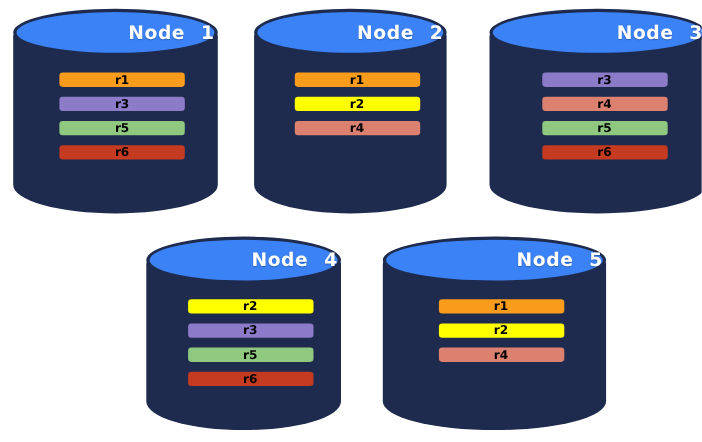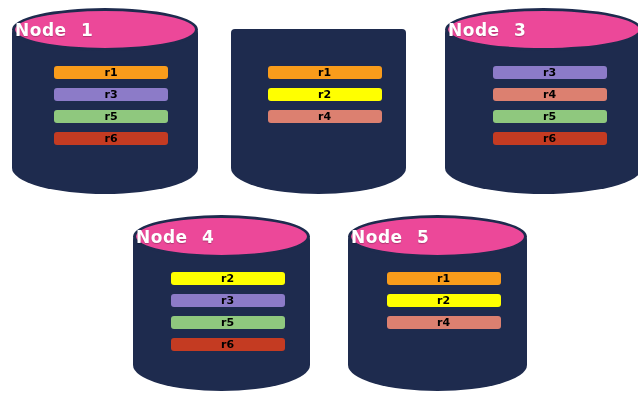--- a/index.html
+++ b/index.html
@@ -27,26 +27,26 @@
     background: #1E2B4E;
     border-radius: 4px 4px 50% 50% / 4px 4px 26px 26px;
   }
   .cyl-top {
     position: absolute;
     left: 0;
     right: 0;
     top: 0;
     height: 43px;
     box-sizing: border-box;
-    background: #ec4899;
+    background: #3b82f6;
     border: 3px solid #1E2B4E;
     border-radius: 50%;
     display: flex;
     align-items: center;
-    justify-content: flex-start;
+    justify-content: flex-end;
   }
   .node-title {
     color: #ffffff;
     font-weight: bold;
     font-size: 17px;
     letter-spacing: 0.5px;
     word-spacing: 8px;
     white-space: nowrap;
     text-shadow: 0 1px 1px rgba(0,0,0,0.25);
   }
@@ -69,21 +69,21 @@
     font-weight: bold;
     font-size: 11px;
     line-height: 13px;
     text-align: center;
   }
   
   .n1 { left: 12px;  top: 8px;   width: 186px; height: 186px; }
   .n2 { left: 231px; top: 8px;   width: 175px; height: 186px; }
   .n3 { left: 445px; top: 8px;   width: 176px; height: 186px; padding-left: 21px; }
   .n4 { left: 133px; top: 215px; width: 177px; height: 176px; }
-  .n5 { left: 348px; top: 215px; width: 179px; height: 176px; }
+  .n5 { left: 348px; top: 215px; width: 179px; height: 176px; padding-left: 24px; }
   .n4 .bars, .n5 .bars { top: 57px; }
 </style>
 </head>
 <body>
 
 <div class="stage">
 
   <div class="node n1">
     <div class="cyl-body"></div>
     <div class="cyl-top">
@@ -92,20 +92,23 @@
     <div class="bars">
         <div class="bar" style="background: rgb(249, 156, 27);">r1</div>
         <div class="bar" style="background: rgb(140, 123, 200);">r3</div>
         <div class="bar" style="background: rgb(143, 200, 126);">r5</div>
         <div class="bar" style="background: rgb(196, 59, 34);">r6</div>
       </div>
   </div>
 
   <div class="node n2">
     <div class="cyl-body"></div>
+    <div class="cyl-top">
+      <span class="node-title">Node 2</span>
+    </div>
     <div class="bars">
         <div class="bar" style="background: rgb(249, 156, 27);">r1</div>
         <div class="bar" style="background: rgb(255, 255, 0);">r2</div>
         <div class="bar" style="background: rgb(220, 128, 112);">r4</div>
       </div>
   </div>
 
   <div class="node n3">
     <div class="cyl-body"></div>
     <div class="cyl-top">

